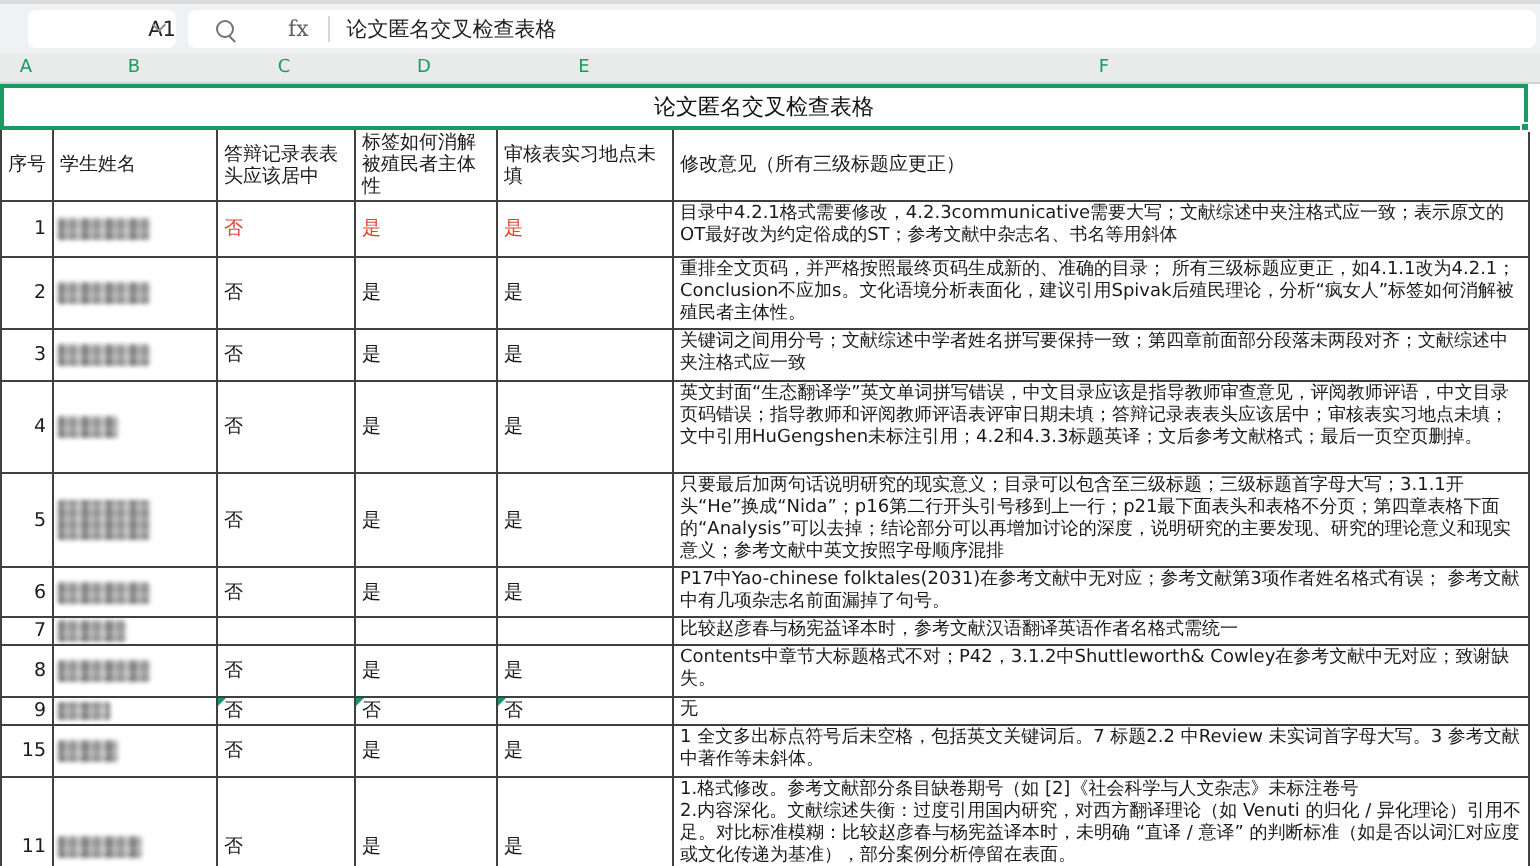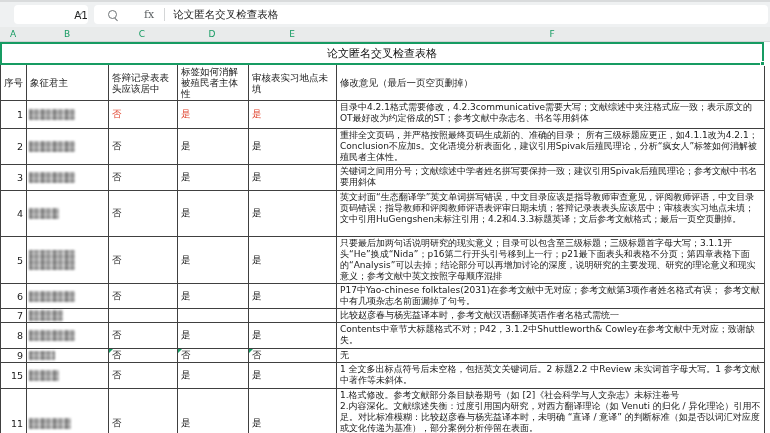--- a/index.html
+++ b/index.html
@@ -87,25 +87,25 @@
         <col style="width:26px">
           <col style="width:82px">
           <col style="width:69px">
         <col style="width:71px">
           <col style="width:88px">
           <col style="width:428px">
       </colgroup>
       <tbody>
           <tr class="hdr" style="height:25px">
         <th>序号</th>
-        <th>象征君主</th>
+        <th>学生姓名</th>
         <th>答辩记录表表头应该居中</th>
         <th>标签如何消解被殖民者主体性</th>
         <th>审核表实习地点未填</th>
-        <th>修改意见（最后一页空页删掉）</th>
+        <th>修改意见（所有三级标题应更正）</th>
       </tr>
 
       <tr class="dr dr1 red" style="height:28px">
         <td class="seq">1</td>
         <td class="name">
               <div class="blur"></div>
             </td>
         <td class="val">否</td>
         <td class="val">是</td>
         <td class="val">是</td>
@@ -124,21 +124,21 @@
       </tr>
 
       <tr class="dr dr3" style="height:26px">
         <td class="seq">3</td>
         <td class="name">
               <div class="blur"></div>
             </td>
         <td class="val">否</td>
         <td class="val">是</td>
         <td class="val">是</td>
-        <td class="cmt">关键词之间用分号；文献综述中学者姓名拼写要保持一致；建议引用Spivak后殖民理论；参考文献中书名要用斜体</td>
+        <td class="cmt">关键词之间用分号；文献综述中学者姓名拼写要保持一致；第四章前面部分段落未两段对齐；文献综述中夹注格式应一致</td>
       </tr>
 
       <tr class="dr dr4" style="height:46px">
         <td class="seq">4</td>
         <td class="name">
               <div class="blur"></div>
             </td>
         <td class="val">否</td>
         <td class="val">是</td>
         <td class="val">是</td>
@@ -201,21 +201,21 @@
       </tr>
 
       <tr class="dr dr10" style="height:26px">
         <td class="seq">15</td>
         <td class="name">
               <div class="blur"></div>
             </td>
         <td class="val">否</td>
         <td class="val">是</td>
         <td class="val">是</td>
-        <td class="cmt">1 全文多出标点符号后未空格，包括英文关键词后。2 标题2.2 中Review 未实词首字母大写。1 参考文献中著作等未斜体。</td>
+        <td class="cmt">1 全文多出标点符号后未空格，包括英文关键词后。7 标题2.2 中Review 未实词首字母大写。3 参考文献中著作等未斜体。</td>
       </tr>
 
       <tr class="dr dr11" style="height:61px">
         <td class="seq">11</td>
         <td class="name">
               <div class="blur"></div>
             </td>
         <td class="val">否</td>
         <td class="val">是</td>
         <td class="val">是</td>

